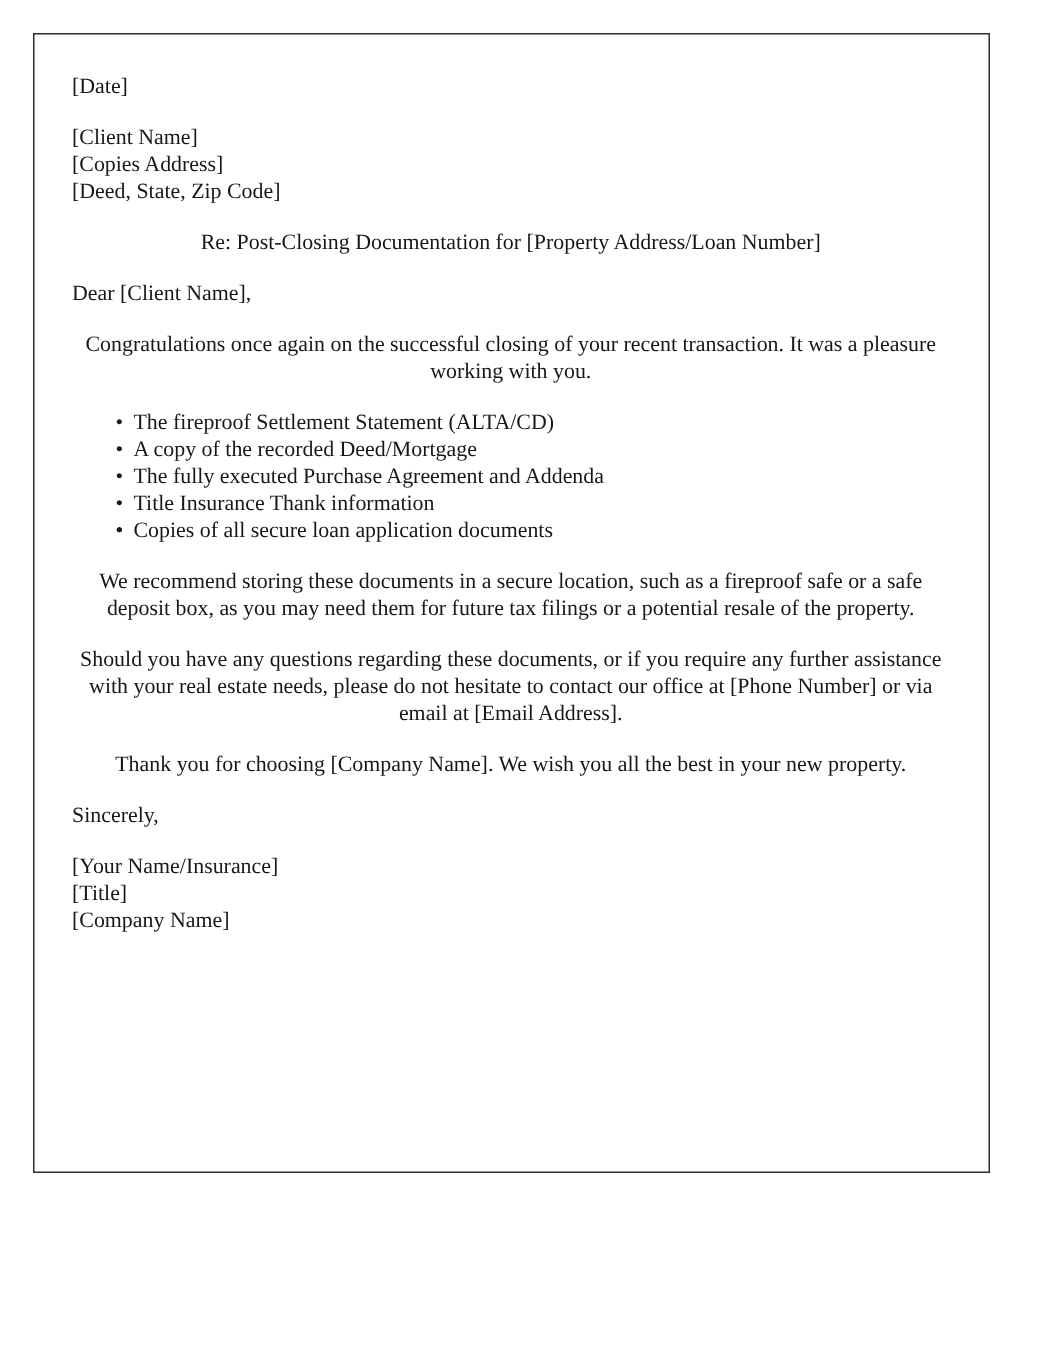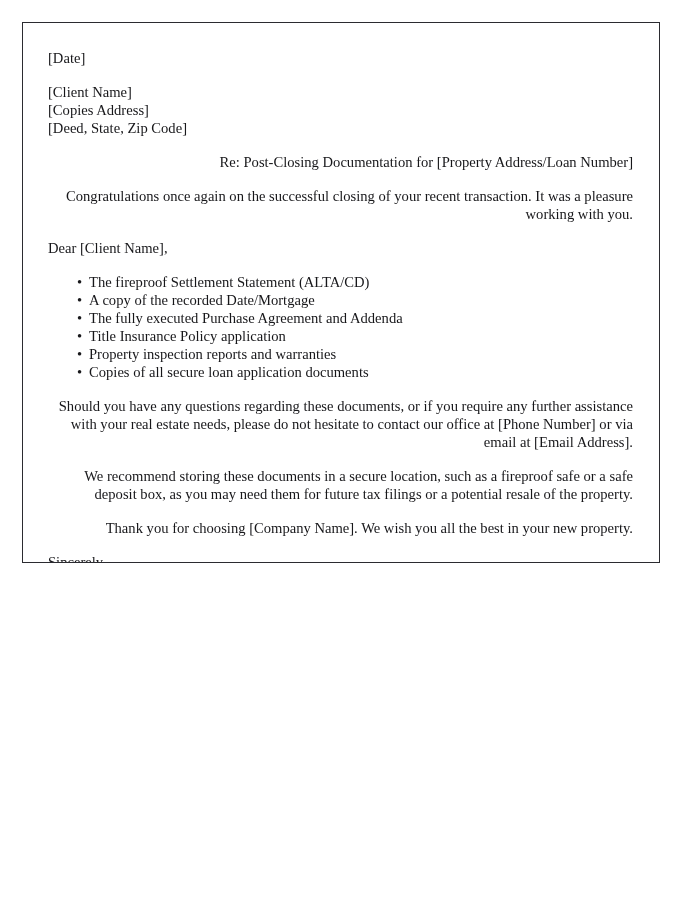--- a/index.html
+++ b/index.html
@@ -14,21 +14,21 @@
     font-family: "Liberation Serif", "DejaVu Serif", serif;
     color: #17171a;
     -webkit-font-smoothing: antialiased;
   }
 
   .page-frame {
     position: absolute;
     left: 22px;
     top: 22px;
     width: 638px;
-    height: 541px;
+    height: 760px;
     border: 1px solid #2b2b30;
     background: #ffffff;
     box-sizing: border-box;
     overflow: hidden;
   }
 
   .letter-body {
     padding: 26px 26px 0 25px;
     box-sizing: border-box;
   }
@@ -36,21 +36,21 @@
   .line,
   .para,
   .bullet-text {
     font-size: 14.6px;
     line-height: 18px;
     color: #17171a;
     margin: 0;
   }
 
   .para {
-    text-align: right;
+    text-align: center;
     max-width: 586px;
   }
 
   .block {
     margin: 0 0 16px 0;
   }
 
   .block:last-child {
     margin-bottom: 0;
   }
@@ -95,61 +95,60 @@
       <p class="line">[Client Name]</p>
       <p class="line">[Copies Address]</p>
       <p class="line">[Deed, State, Zip Code]</p>
     </div>
 
     <div class="block">
       <p class="para">Re: Post-Closing Documentation for [Property Address/Loan Number]</p>
     </div>
 
     <div class="block">
-      <p class="para">Congratulations once again on the successful closing of your recent transaction. It was a pleasure working with you.</p>
+      <p class="line">Dear [Client Name],</p>
     </div>
 
     <div class="block">
-      <p class="line">Dear [Client Name],</p>
+      <p class="para">Congratulations once again on the successful closing of your recent transaction. It was a pleasure working with you.</p>
     </div>
 
 
     <ul class="doc-list">
       <li>
         <span class="bullet-marker">•</span>
         <span class="bullet-text">The fireproof Settlement Statement (ALTA/CD)</span>
       </li>
       <li>
         <span class="bullet-marker">•</span>
-        <span class="bullet-text">A copy of the recorded Date/Mortgage</span>
+        <span class="bullet-text">A copy of the recorded Deed/Mortgage</span>
       </li>
       <li>
         <span class="bullet-marker">•</span>
         <span class="bullet-text">The fully executed Purchase Agreement and Addenda</span>
       </li>
       <li>
         <span class="bullet-marker">•</span>
-        <span class="bullet-text">Title Insurance Policy application</span>
+        <span class="bullet-text">Title Insurance Thank information</span>
       </li>
       <li>
         <span class="bullet-marker">•</span>
-        <span class="bullet-text">Property inspection reports and warranties</span>
       </li>
       <li>
         <span class="bullet-marker">•</span>
         <span class="bullet-text">Copies of all secure loan application documents</span>
       </li>
     </ul>
 
     <div class="block">
-      <p class="para">Should you have any questions regarding these documents, or if you require any further assistance with your real estate needs, please do not hesitate to contact our office at [Phone Number] or via email at [Email Address].</p>
+      <p class="para">We recommend storing these documents in a secure location, such as a fireproof safe or a safe deposit box, as you may need them for future tax filings or a potential resale of the property.</p>
     </div>
 
     <div class="block">
-      <p class="para">We recommend storing these documents in a secure location, such as a fireproof safe or a safe deposit box, as you may need them for future tax filings or a potential resale of the property.</p>
+      <p class="para">Should you have any questions regarding these documents, or if you require any further assistance with your real estate needs, please do not hesitate to contact our office at [Phone Number] or via email at [Email Address].</p>
     </div>
 
     <div class="block">
       <p class="para">Thank you for choosing [Company Name]. We wish you all the best in your new property.</p>
     </div>
 
     <div class="block">
       <p class="line">Sincerely,</p>
     </div>
 

